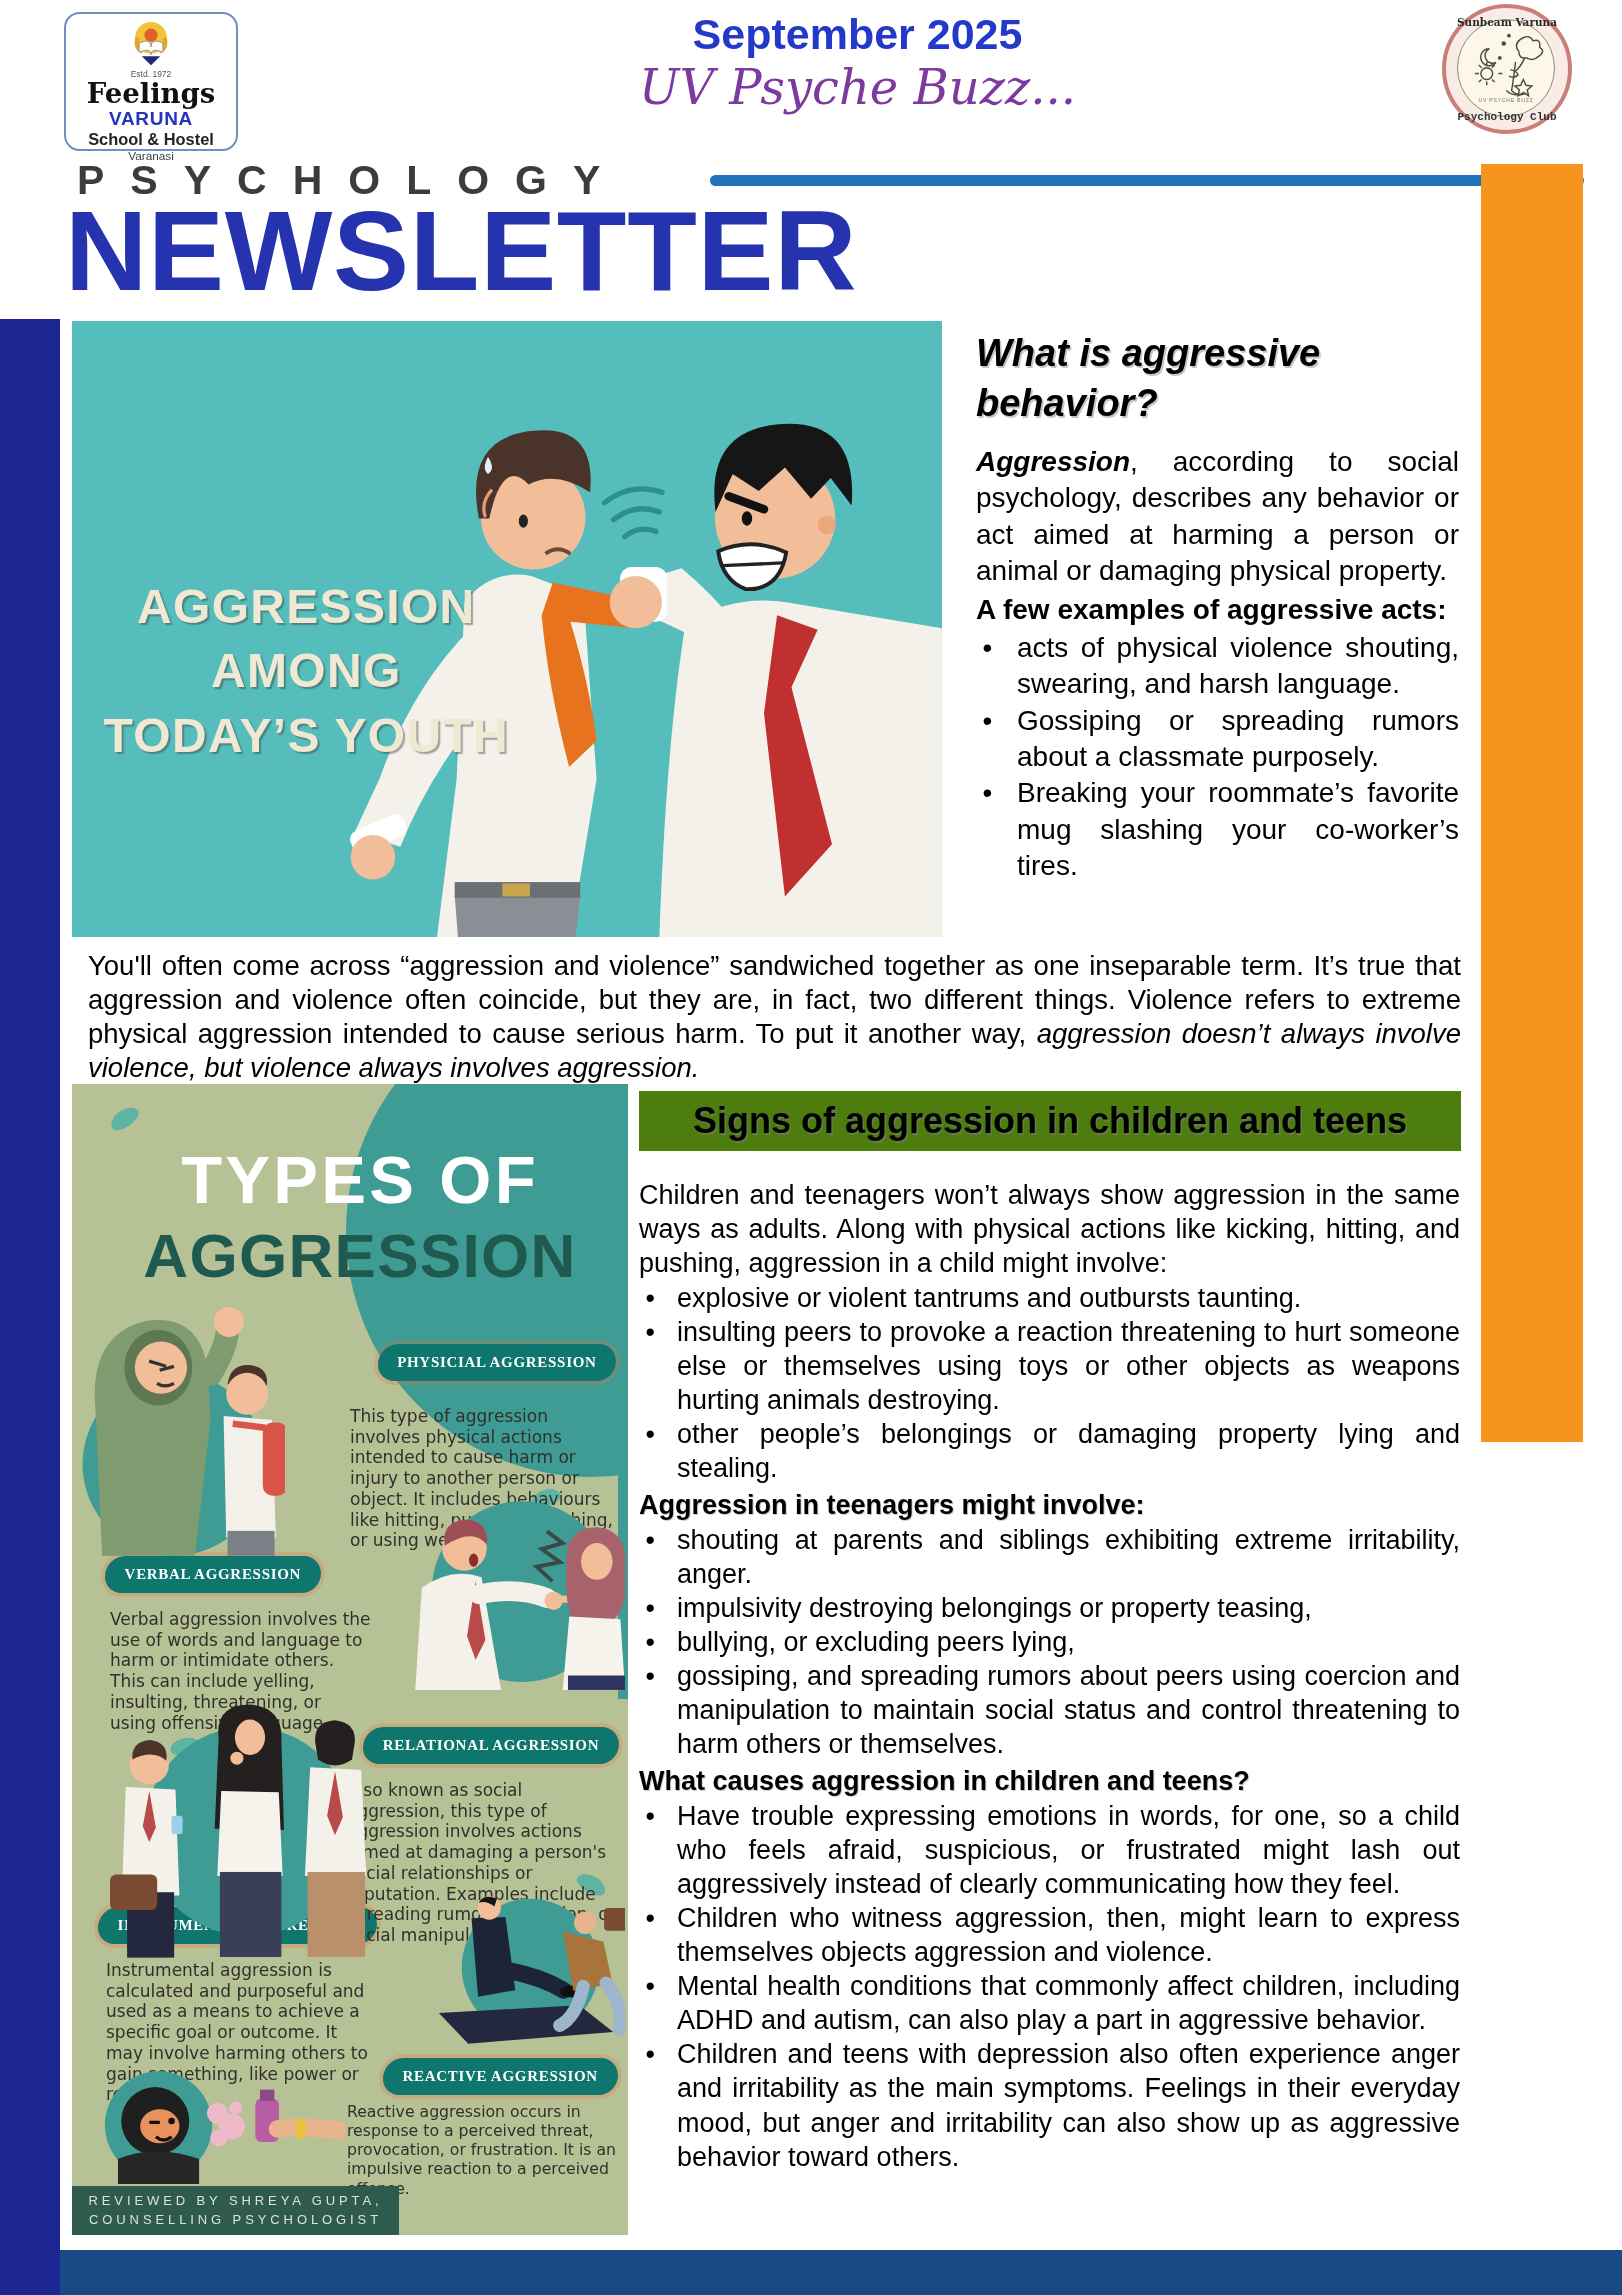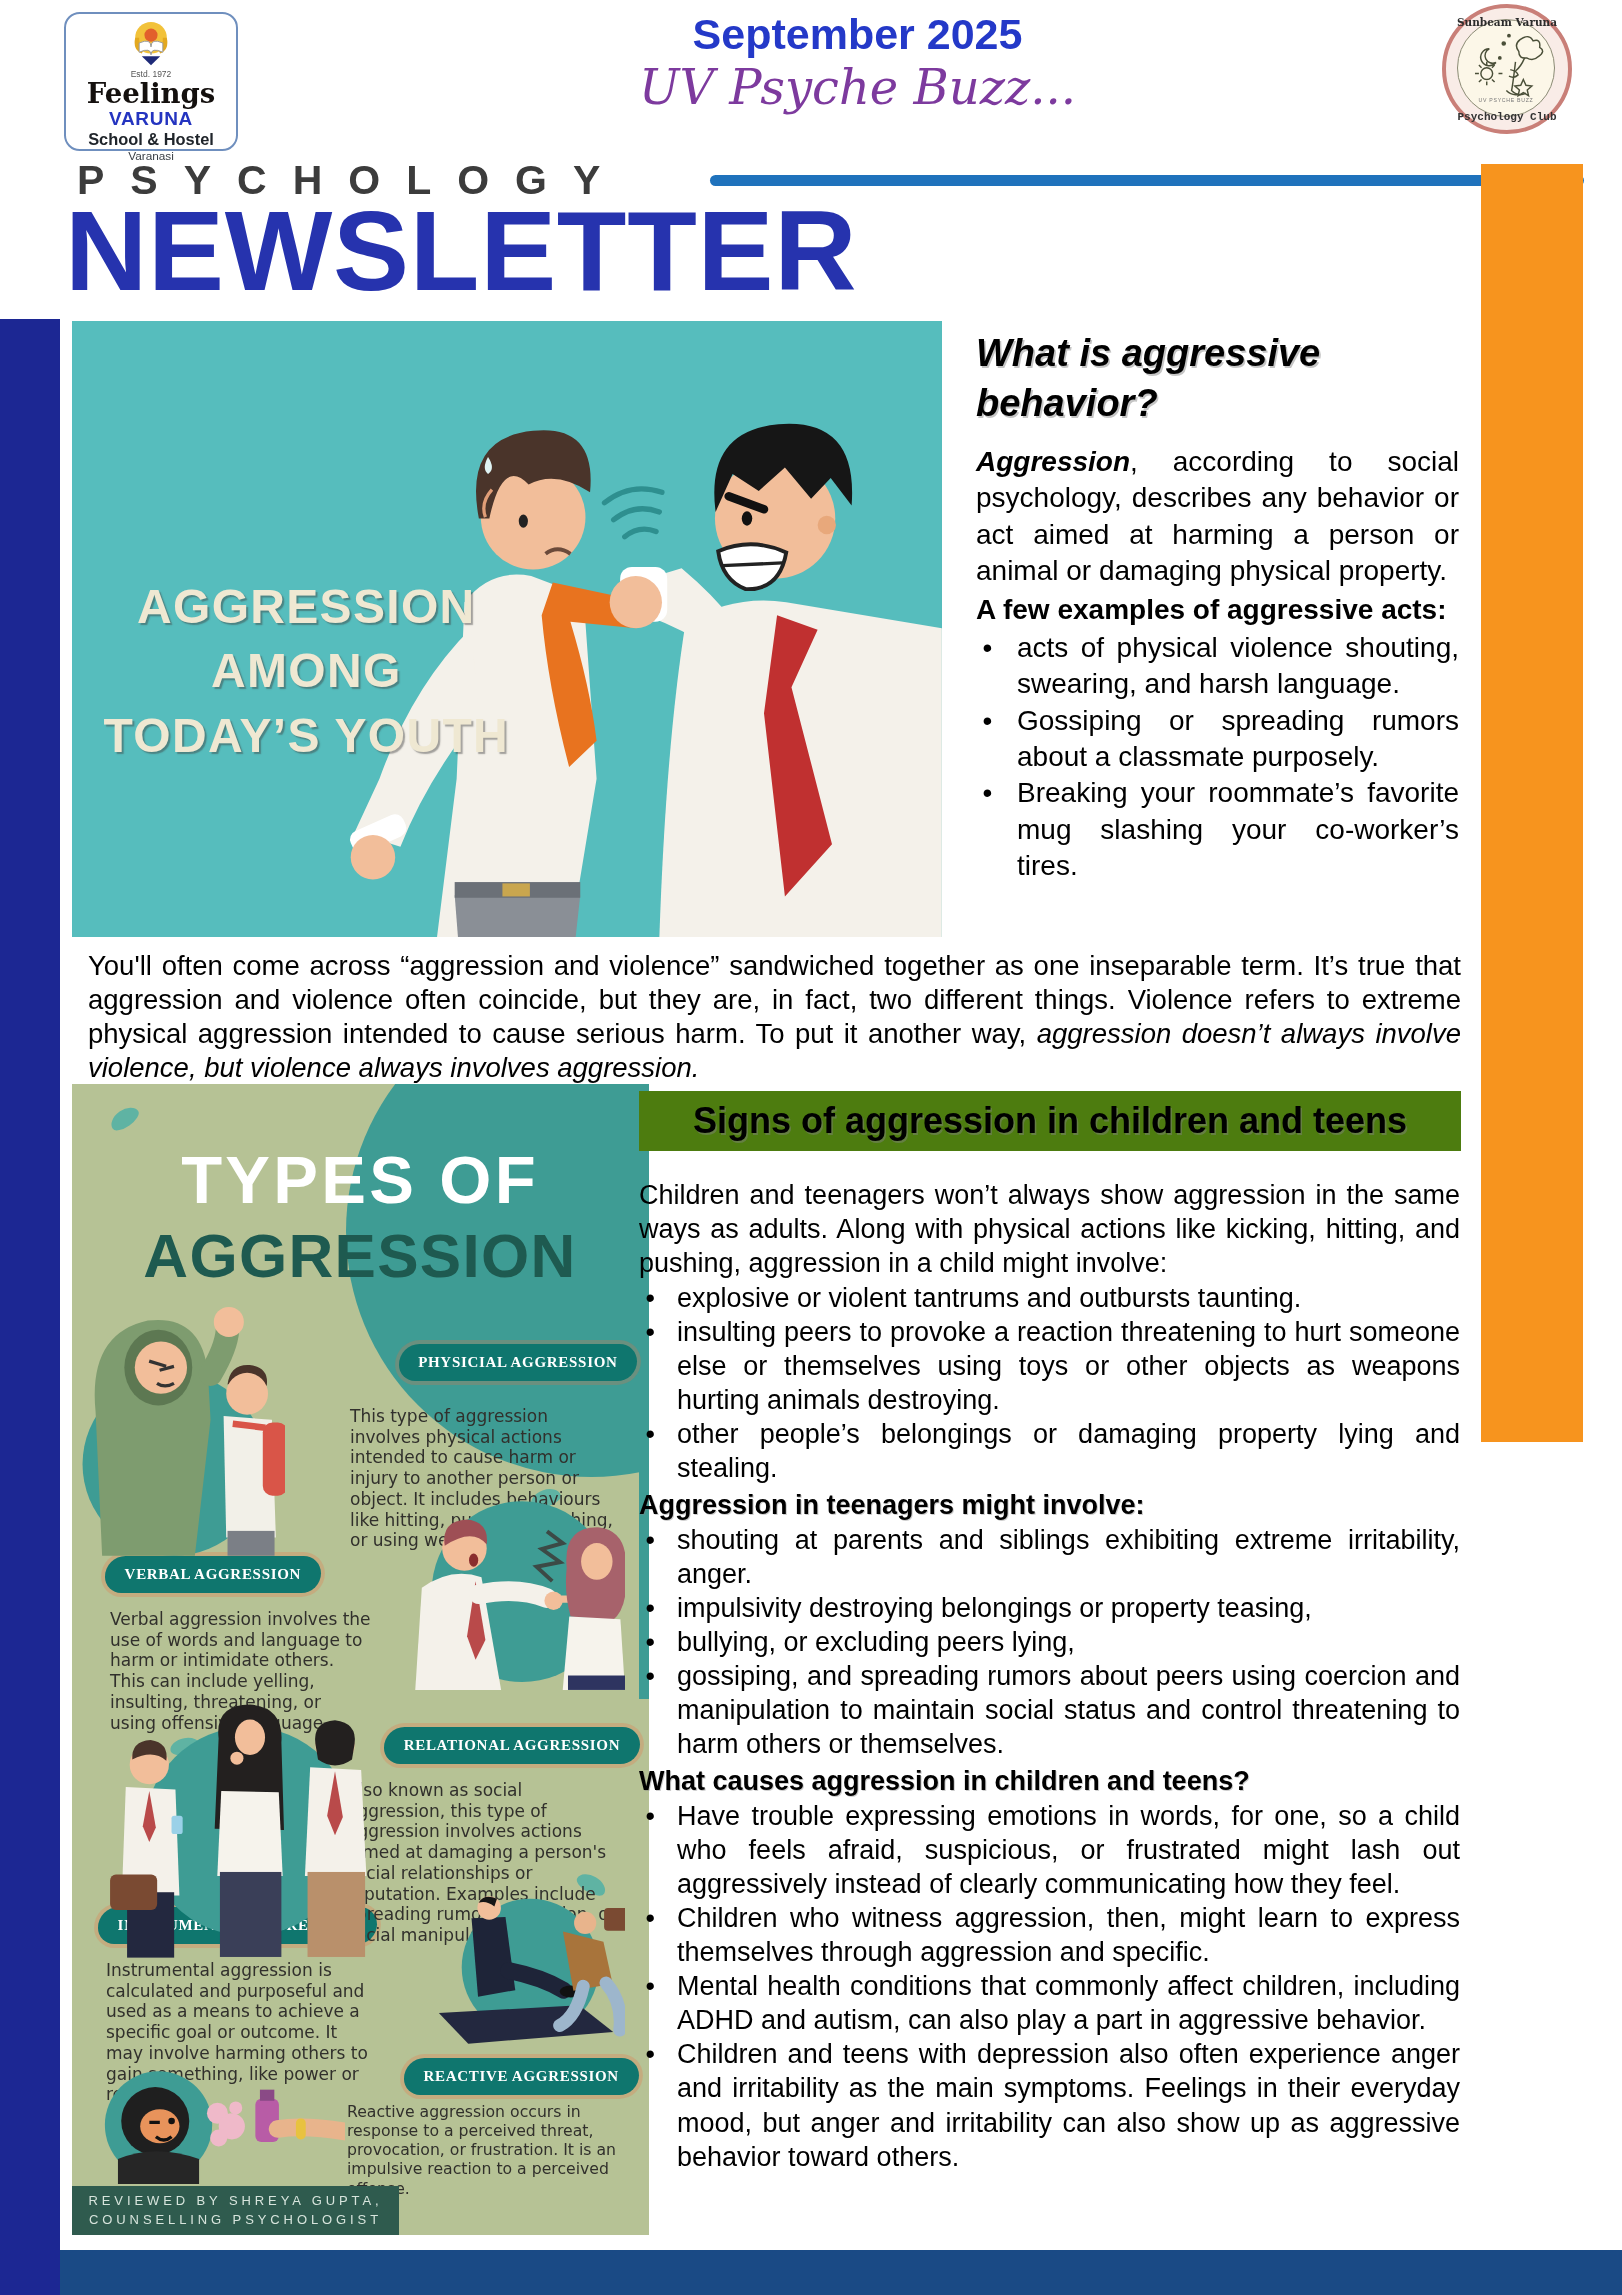--- a/index.html
+++ b/index.html
@@ -61,21 +61,21 @@
   ul.blist{margin:1.3px 0 0 0;padding:0;list-style:none;}
   ul.blist li{position:relative;padding-left:41px;font-size:28px;line-height:1.3;text-align:justify;}
   ul.blist li::before{content:"\2022";position:absolute;left:6.5px;}
 
   
   .bridge{left:88px;top:949px;width:1373px;font-size:27.5px;line-height:1.24;text-align:justify;}
   .bridge .it{font-style:italic;}
 
   
   .info{left:72px;top:1084px;width:556px;height:1151px;background:#B6C295;overflow:hidden;
-        font-family:"DejaVu Sans",sans-serif;padding-left:21px;}
+        font-family:"DejaVu Sans",sans-serif;}
   .blob{position:absolute;left:274px;top:-98px;width:491px;height:491px;border-radius:50%;background:#3E9C94;}
   .edge-strip{position:absolute;right:0;top:0;width:10.5px;height:615px;background:#3E9C94;}
   .leaf{position:absolute;width:31px;height:17px;background:#5FB3A3;
         border-radius:50% 50% 50% 50% / 60% 60% 40% 40%;}
   .ititle{position:absolute;left:59px;top:56px;width:458px;text-align:center;line-height:1.18;}
   .ititle .t1{font-size:67px;font-weight:800;color:#ffffff;letter-spacing:3.3px;
               font-family:"Liberation Sans",sans-serif;}
   .ititle .t2{font-size:62px;font-weight:800;color:#1E5A50;letter-spacing:1.3px;
               font-family:"Liberation Sans",sans-serif;}
   .ilabel{position:absolute;background:#0f766e;color:#fff;font-weight:800;font-size:15px;
@@ -342,20 +342,20 @@
     <div class="subhead">Aggression in teenagers might involve:</div>
     <ul class="blist">
       <li>shouting at parents and siblings exhibiting extreme irritability, anger.</li>
       <li>impulsivity destroying belongings or property teasing,</li>
       <li>bullying, or excluding peers lying,</li>
       <li>gossiping, and spreading rumors about peers using coercion and manipulation to maintain social status and control threatening to harm others or themselves.</li>
     </ul>
     <div class="subhead">What causes aggression in children and teens?</div>
     <ul class="blist">
       <li>Have trouble expressing emotions in words, for one, so a child who feels afraid, suspicious, or frustrated might lash out aggressively instead of clearly communicating how they feel.</li>
-      <li>Children who witness aggression, then, might learn to express themselves through aggression and specific.</li>
+      <li>Children who witness aggression, then, might learn to express themselves objects aggression and violence.</li>
       <li>Mental health conditions that commonly affect children, including ADHD and autism, can also play a part in aggressive behavior.</li>
       <li>Children and teens with depression also often experience anger and irritability as the main symptoms. Feelings in their everyday mood, but anger and irritability can also show up as aggressive behavior toward others.</li>
     </ul>
   </div>
 
 </div>
 
 
 </body></html>

